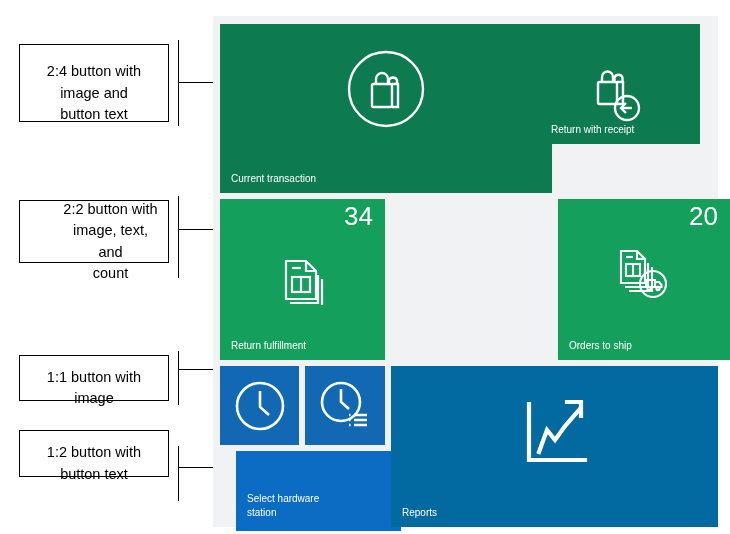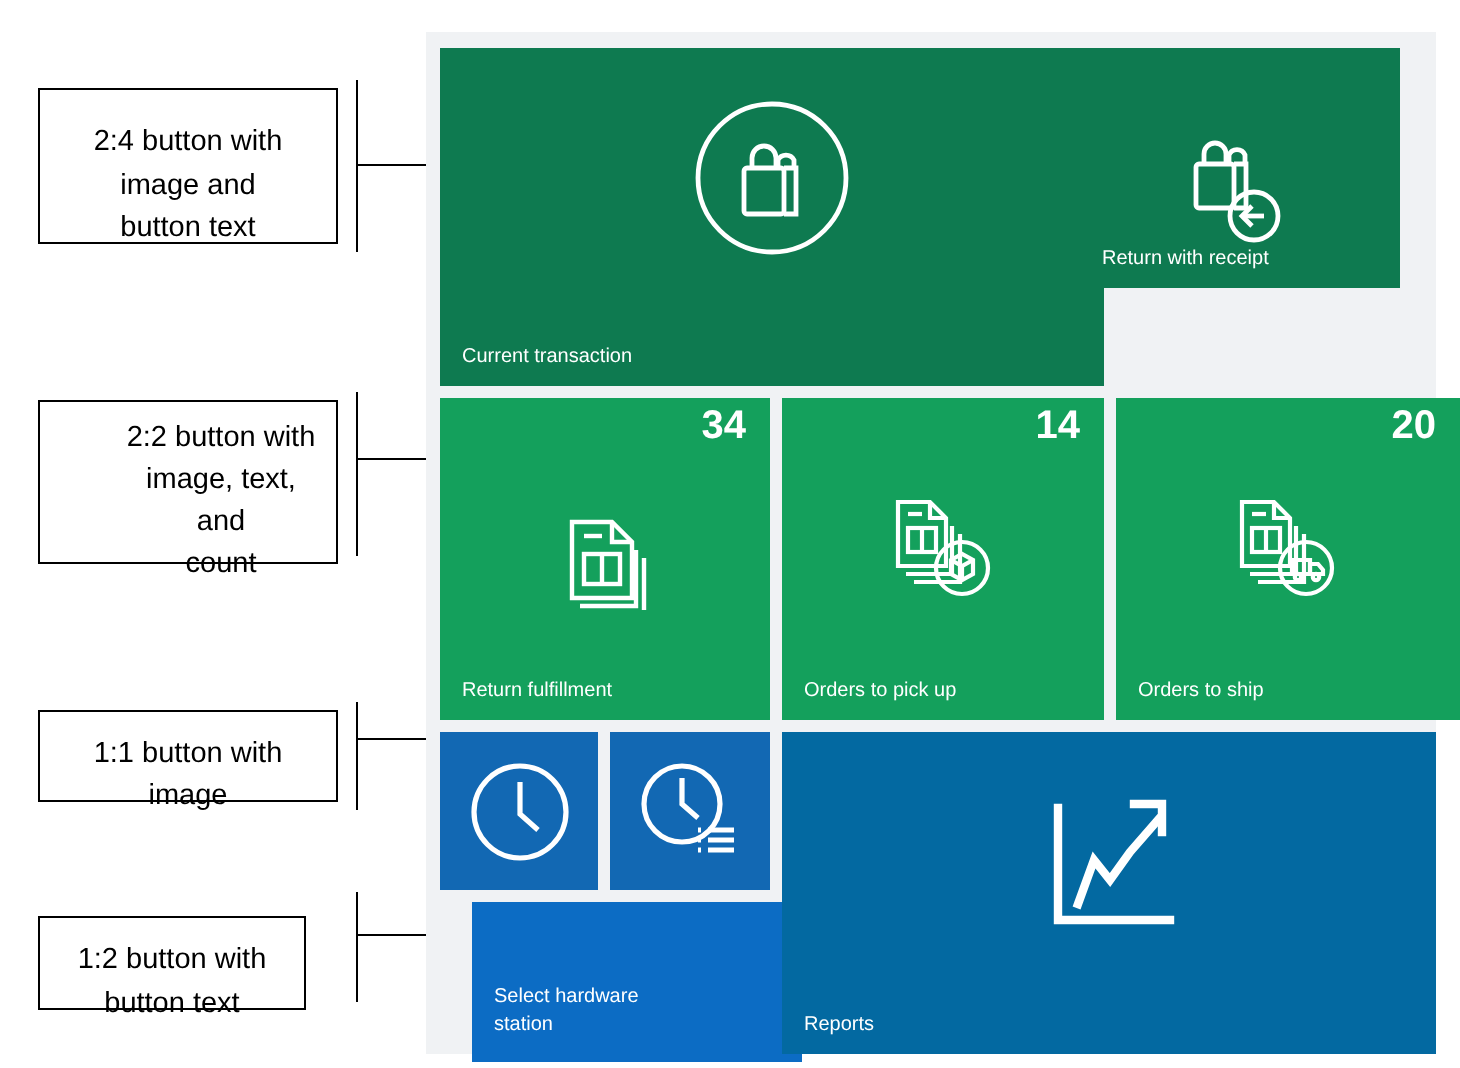--- a/index.html
+++ b/index.html
@@ -65,24 +65,24 @@
     bottom: 8px;
     font-size: 10px;
     line-height: 1.35;
     color: #ffffff;
     white-space: pre-line;
   }
   .tile-count {
     position: absolute;
     right: 12px;
     top: 4px;
-    font-size: 20px;
+    font-size: 26px;
     line-height: 1;
     color: #ffffff;
-    font-weight: 700;
+    font-weight: 400;
   }
   .tile-icon {
     position: absolute;
     left: 0;
     right: 0;
     display: flex;
     align-items: center;
     justify-content: center;
   }
 
@@ -109,36 +109,36 @@
 <body>
 
 <div class="callout" id="callout-2x4" style="left:19px; top:44px; width:150px; height:78px;">
   <span class="callout-text">2:4 button with
 image and
 button text</span>
 </div>
 <div class="tick" style="left:178px; top:40px; width:1.4px; height:86px;"></div>
 <div class="leader" style="left:178px; top:82px; width:44px; height:1.4px;"></div>
 
-<div class="callout" id="callout-2x2" style="left:19px; top:200px; width:150px; height:82px;padding-left:39px;">
+<div class="callout" id="callout-2x2" style="left:19px; top:200px; width:150px; height:63px;padding-left:39px;">
   <span class="callout-text">2:2 button with
 image, text, and
 count</span>
 </div>
 <div class="tick" style="left:178px; top:196px; width:1.4px; height:82px;"></div>
 <div class="leader" style="left:178px; top:229px; width:44px; height:1.4px;"></div>
 
 <div class="callout" id="callout-1x1" style="left:19px; top:355px; width:150px; height:46px;">
   <span class="callout-text">1:1 button with
 image</span>
 </div>
 <div class="tick" style="left:178px; top:351px; width:1.4px; height:54px;"></div>
 <div class="leader" style="left:178px; top:369px; width:44px; height:1.4px;"></div>
 
-<div class="callout" id="callout-1x2" style="left:19px; top:458px; width:134px; height:47px;">
+<div class="callout" id="callout-1x2" style="left:19px; top:430px; width:150px; height:47px;">
   <span class="callout-text">1:2 button with
 button text</span>
 </div>
 <div class="tick" style="left:178px; top:446px; width:1.4px; height:55px;"></div>
 <div class="leader" style="left:178px; top:467px; width:44px; height:1.4px;"></div>
 
 <div id="tile-board">
 
   <div class="tile green-dark" id="tile-current-transaction">
     <div class="tile-icon" style="top:24px;">
@@ -177,39 +177,20 @@
         <path d="M19 23 h9"></path>
         <rect x="19" y="32" width="18" height="15"></rect>
         <path d="M28 32 v15"></path>
         <path d="M17 58 h28 v-28"></path>
         <path d="M21 62 h28 v-28"></path>
       </svg>
     </div>
     <div class="tile-label">Return fulfillment</div>
   </div>
 
-  <div class="tile green-mid" id="tile-orders-to-pick-up">
-    <div class="tile-count">14</div>
-    <div class="tile-icon" style="top:44px;">
-      <svg width="66" height="62" viewBox="0 0 66 62" fill="none" stroke="#ffffff" stroke-width="2.1">
-        <path d="M10 8 h16 l8 8 v24 h-24 z"></path>
-        <path d="M26 8 v8 h8"></path>
-        <path d="M15 14 h7"></path>
-        <rect x="15" y="21" width="14" height="12"></rect>
-        <path d="M22 21 v12"></path>
-        <path d="M14 44 h23 v-24"></path>
-        <path d="M18 48 h23 v-24"></path>
-        <circle cx="42" cy="41" r="13"></circle>
-        <path d="M36.5 37 l5.5 -3 l5.5 3 v7 l-5.5 3 l-5.5 -3 z"></path>
-        <path d="M36.5 37 l5.5 3 l5.5 -3"></path>
-        <path d="M42 40 v7"></path>
-      </svg>
-    </div>
-    <div class="tile-label">Orders to pick up</div>
-  </div>
 
   <div class="tile green-mid" id="tile-orders-to-ship">
     <div class="tile-count">20</div>
     <div class="tile-icon" style="top:44px;">
       <svg width="66" height="62" viewBox="0 0 66 62" fill="none" stroke="#ffffff" stroke-width="2.1">
         <path d="M10 8 h16 l8 8 v24 h-24 z"></path>
         <path d="M26 8 v8 h8"></path>
         <path d="M15 14 h7"></path>
         <rect x="15" y="21" width="14" height="12"></rect>
         <path d="M22 21 v12"></path>

